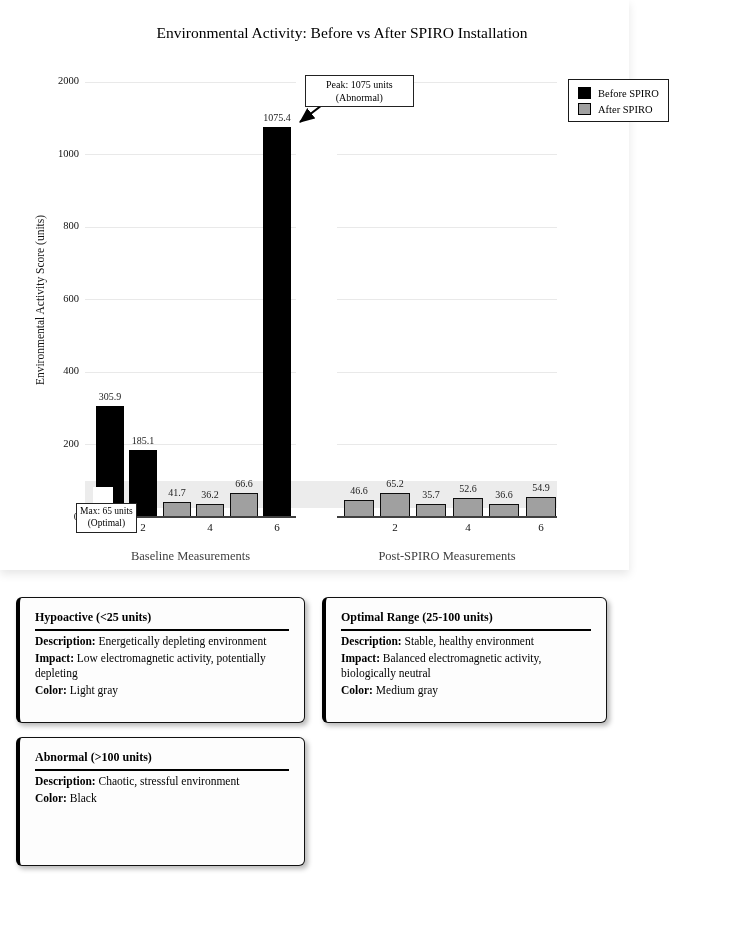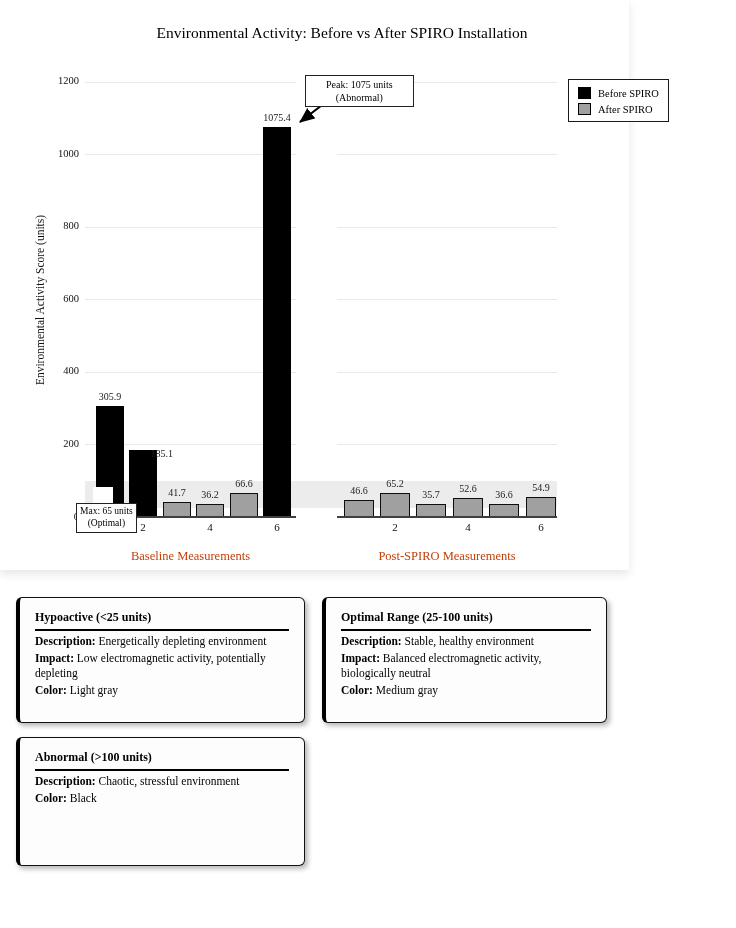--- a/index.html
+++ b/index.html
@@ -16,21 +16,21 @@
     font-size:11.5px; white-space:nowrap; color:#111; }
   .plot { position:absolute; inset:0; }
   .band { position:absolute; background:#ececec; z-index:1; }
   .gridline { position:absolute; height:1px; background:#e9e9e9; z-index:1; }
   .axisline { position:absolute; height:2px; background:#3f3f3f; z-index:3; }
   .bar { position:absolute; z-index:2; }
   .bar.after { border:1.5px solid #0d0d0d; }
   .bar-value { position:absolute; width:60px; text-align:center; font-size:10px; color:#222; z-index:3; }
   .ytick { position:absolute; left:30px; width:49px; text-align:right; font-size:10.5px; color:#111; }
   .xtick { position:absolute; width:30px; text-align:center; font-size:11px; color:#111; top:521px; }
-  .group-label { position:absolute; top:549px; text-align:center; font-size:12.5px; color:#c2410c; }
+  .group-label { position:absolute; top:549px; text-align:center; font-size:12.5px; color:#404040; }
 
   .legend { position:absolute; left:568px; top:79px; width:101px; border:1.5px solid #1a1a1a;
     background:#fff; padding:7px 8px 6px 9px; z-index:6; }
   .legend-row { display:flex; align-items:center; gap:7px; margin-bottom:4px; }
   .legend-row:last-child { margin-bottom:0; }
   .legend-swatch { width:13px; height:12px; border:1px solid #000; flex:0 0 auto; }
   .legend-label { font-size:10.5px; white-space:nowrap; }
 
   .annotation { position:absolute; border:1.4px solid #222; background:#fff; text-align:center;
     line-height:1.3; z-index:6; }
@@ -66,28 +66,28 @@
         <div class="gridline" style="left: 337px; width: 220px; top: 372px;"></div>
         <div class="ytick" style="top: 293px;">600</div>
         <div class="gridline" style="left: 85px; width: 211px; top: 299px;"></div>
         <div class="gridline" style="left: 337px; width: 220px; top: 299px;"></div>
         <div class="ytick" style="top: 220px;">800</div>
         <div class="gridline" style="left: 85px; width: 211px; top: 227px;"></div>
         <div class="gridline" style="left: 337px; width: 220px; top: 227px;"></div>
         <div class="ytick" style="top: 148px;">1000</div>
         <div class="gridline" style="left: 85px; width: 211px; top: 154px;"></div>
         <div class="gridline" style="left: 337px; width: 220px; top: 154px;"></div>
-        <div class="ytick" style="top: 75px;">1200</div>
+        <div class="ytick" style="top: 75px;">2000</div>
         <div class="gridline" style="left: 85px; width: 211px; top: 82px;"></div>
         <div class="gridline" style="left: 337px; width: 220px; top: 82px;"></div>
         <div class="axisline" style="left: 85px; width: 211px; top: 516px;"></div>
         <div class="bar" style="left: 96px; width: 28px; top: 406px; height: 111px; background: rgb(0, 0, 0);"></div>
         <div class="bar-value" style="left: 80px; top: 391px;">305.9</div>
         <div class="bar" style="left: 129px; width: 28px; top: 450px; height: 67px; background: rgb(0, 0, 0);"></div>
-        <div class="bar-value" style="left: 113px; top: 448px; text-align: right;">185.1</div>
+        <div class="bar-value" style="left: 113px; top: 435px;">185.1</div>
         <div class="bar after" style="left: 163px; width: 28px; top: 502px; height: 15px; background: rgb(160, 160, 160);"></div>
         <div class="bar-value" style="left: 147px; top: 487px;">41.7</div>
         <div class="bar after" style="left: 196px; width: 28px; top: 504px; height: 13px; background: rgb(160, 160, 160);"></div>
         <div class="bar-value" style="left: 180px; top: 489px;">36.2</div>
         <div class="bar after" style="left: 230px; width: 28px; top: 493px; height: 24px; background: rgb(160, 160, 160);"></div>
         <div class="bar-value" style="left: 214px; top: 478px;">66.6</div>
         <div class="bar" style="left: 263px; width: 28px; top: 127px; height: 390px; background: rgb(0, 0, 0);"></div>
         <div class="bar-value" style="left: 247px; top: 112px;">1075.4</div>
         <div class="xtick" style="left: 128px;">2</div>
         <div class="xtick" style="left: 195px;">4</div>

